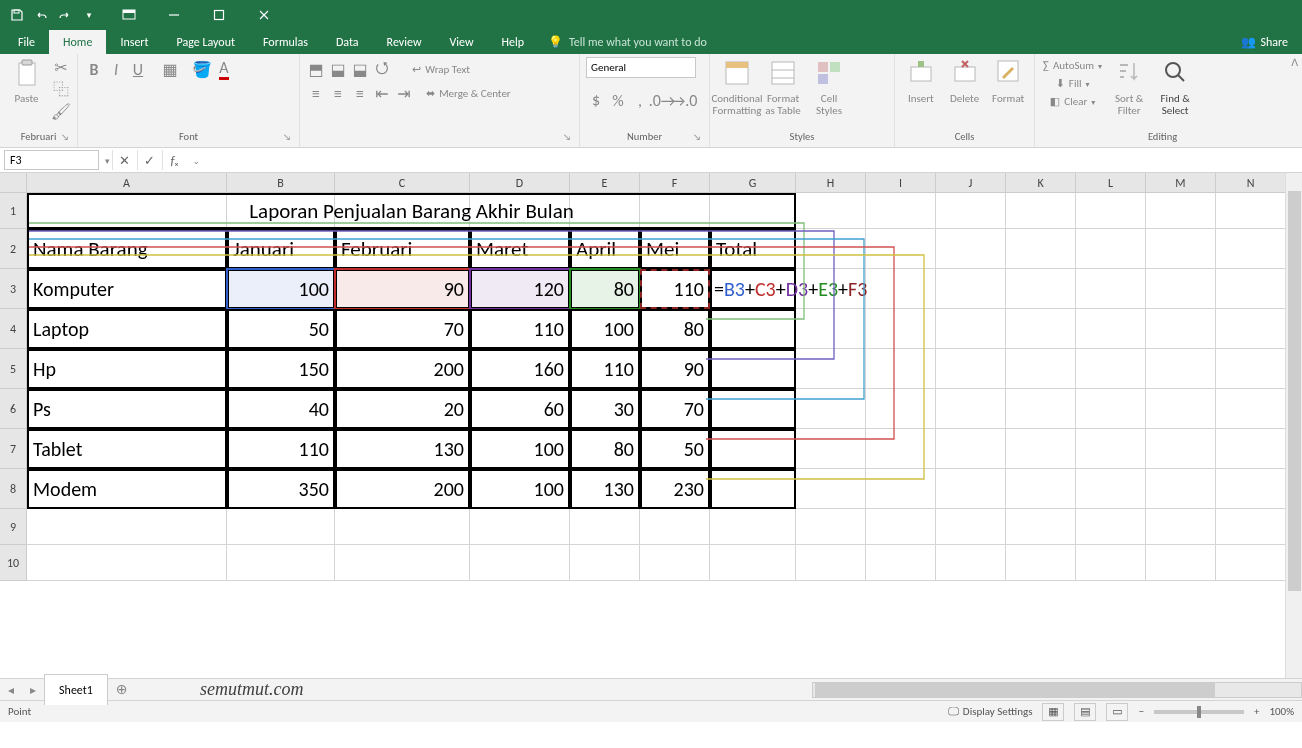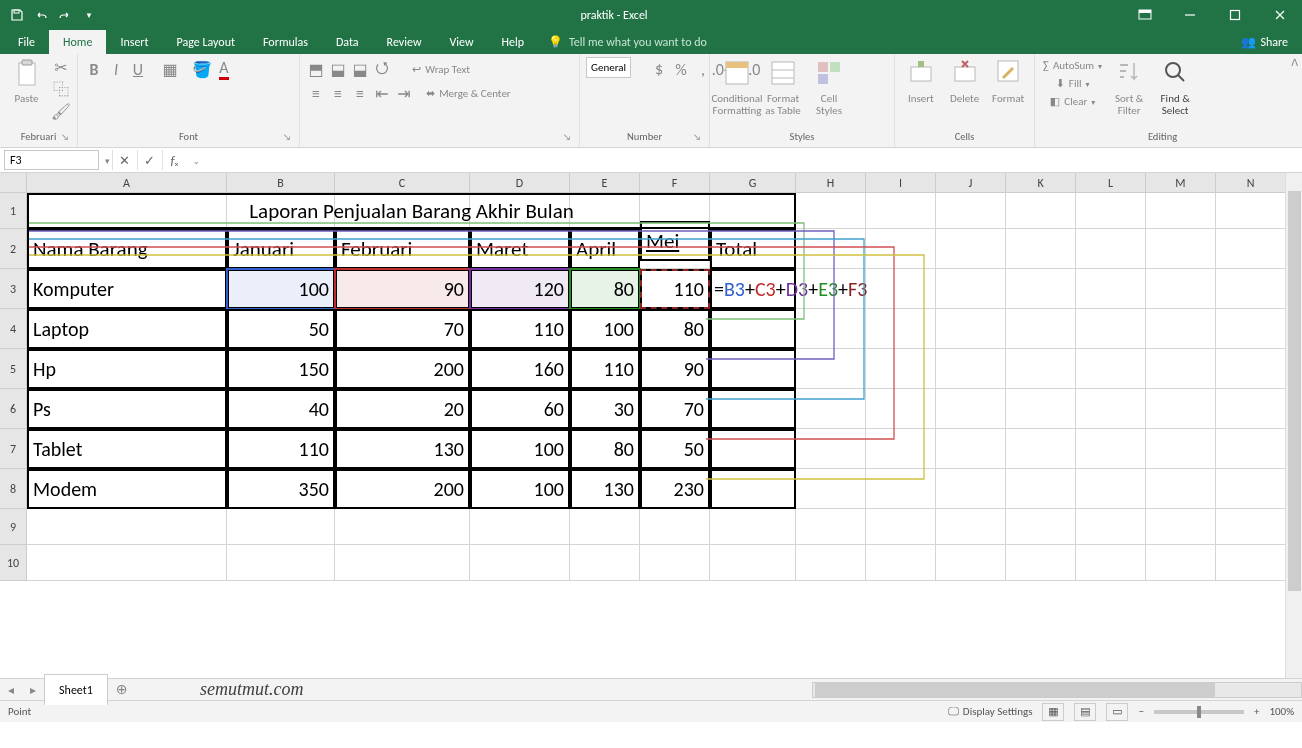--- a/index.html
+++ b/index.html
@@ -113,21 +113,20 @@
           <path d="M4 7h5a3 3 0 013 3M4 7l2-2M4 7l2 2" fill="none" stroke="#fff" stroke-width="1.2"></path>
         </svg>
       </div>
     <div class="qat-btn">
         <svg width="14" height="14" viewBox="0 0 14 14">
           <path d="M10 7H5a3 3 0 00-3 3M10 7L8 5M10 7l-2 2" fill="none" stroke="#fff" stroke-width="1.2"></path>
         </svg>
       </div>
     <div class="qat-btn" style="font-size:9px;color:#fff;">▾</div>
   </div>
-  <div class="title-center">praktik - Excel</div>
   <div class="win-controls">
     <div class="win-btn">
         <svg width="14" height="12">
           <rect x="1" y="1" width="12" height="9" fill="none" stroke="#fff"></rect>
           <rect x="1" y="1" width="12" height="3" fill="#fff"></rect>
         </svg>
       </div>
     <div class="win-btn">
         <svg width="12" height="12">
           <line x1="1" y1="6" x2="11" y2="6" stroke="#fff" stroke-width="1.2"></line>
@@ -234,21 +233,21 @@
         <div class="rbtn" style="gap:4px">
             <span>⬌</span>
             <span>Merge &amp; Center</span>
           </div>
       </div>
     </div>
     <div class="dialog-launcher">↘</div>
   </div>
 
   <div class="group" style="width:130px">
-    <div class="group-content" style="flex-direction:row;gap:18px">
+    <div class="group-content" style="flex-direction:column;gap:10px">
       <div class="font-box" style="width:110px">General</div>
       <div class="btnrow">
         <div class="sq">$</div>
         <div class="sq">%</div>
         <div class="sq">,</div>
         <div class="sq">.0→</div>
         <div class="sq">→.0</div>
       </div>
     </div>
     <div class="group-label">Number</div>
@@ -540,21 +539,21 @@
       <div class="cell" style="left: 979px; top: 352px; width: 70px; height: 36px;"></div>
       <div class="cell" style="left: 1049px; top: 352px; width: 70px; height: 36px;"></div>
       <div class="cell" style="left: 1119px; top: 352px; width: 70px; height: 36px;"></div>
       <div class="cell" style="left: 1189px; top: 352px; width: 70px; height: 36px;"></div>
       <div class="cell title-cell" style="left: 0px; top: 0px; width: 769px; height: 36px; border: 2px solid rgb(0, 0, 0);">Laporan Penjualan Barang Akhir Bulan</div>
       <div class="cell" style="left: 0px; top: 36px; width: 200px; height: 40px; border: 2px solid rgb(0, 0, 0); font-size: 21px;">Nama Barang</div>
       <div class="cell" style="left: 200px; top: 36px; width: 108px; height: 40px; border: 2px solid rgb(0, 0, 0); font-size: 21px;">Januari</div>
       <div class="cell" style="left: 308px; top: 36px; width: 135px; height: 40px; border: 2px solid rgb(0, 0, 0); font-size: 21px;">Februari</div>
       <div class="cell" style="left: 443px; top: 36px; width: 100px; height: 40px; border: 2px solid rgb(0, 0, 0); font-size: 21px;">Maret</div>
       <div class="cell" style="left: 543px; top: 36px; width: 70px; height: 40px; border: 2px solid rgb(0, 0, 0); font-size: 21px;">April</div>
-      <div class="cell" style="left: 613px; top: 28px; width: 70px; height: 40px; border: 2px solid rgb(0, 0, 0); font-size: 21px; text-decoration: underline;">Mei</div>
+      <div class="cell" style="left: 613px; top: 36px; width: 70px; height: 40px; border: 2px solid rgb(0, 0, 0); font-size: 21px;">Mei</div>
       <div class="cell" style="left: 683px; top: 36px; width: 86px; height: 40px; border: 2px solid rgb(0, 0, 0); font-size: 21px;">Total</div>
       <div class="cell" style="left: 0px; top: 76px; width: 200px; height: 40px; border: 2px solid rgb(0, 0, 0);">Komputer</div>
       <div class="cell num ref-blue" style="left: 200px; top: 76px; width: 108px; height: 40px; border: 2px solid rgb(0, 0, 0);">100</div>
       <div class="cell num ref-red" style="left: 308px; top: 76px; width: 135px; height: 40px; border: 2px solid rgb(0, 0, 0);">90</div>
       <div class="cell num ref-purple" style="left: 443px; top: 76px; width: 100px; height: 40px; border: 2px solid rgb(0, 0, 0);">120</div>
       <div class="cell num ref-green" style="left: 543px; top: 76px; width: 70px; height: 40px; border: 2px solid rgb(0, 0, 0);">80</div>
       <div class="cell num ref-dred" style="left: 613px; top: 76px; width: 70px; height: 40px; border: 2px solid rgb(0, 0, 0);">110</div>
       <div class="cell num" style="left: 683px; top: 76px; width: 86px; height: 40px; border: 2px solid rgb(0, 0, 0);"></div>
       <div class="formula-cell" style="position: absolute; left: 683px; top: 76px; height: 40px; display: flex; align-items: center; padding: 0px 4px;">
         <span>=</span>

